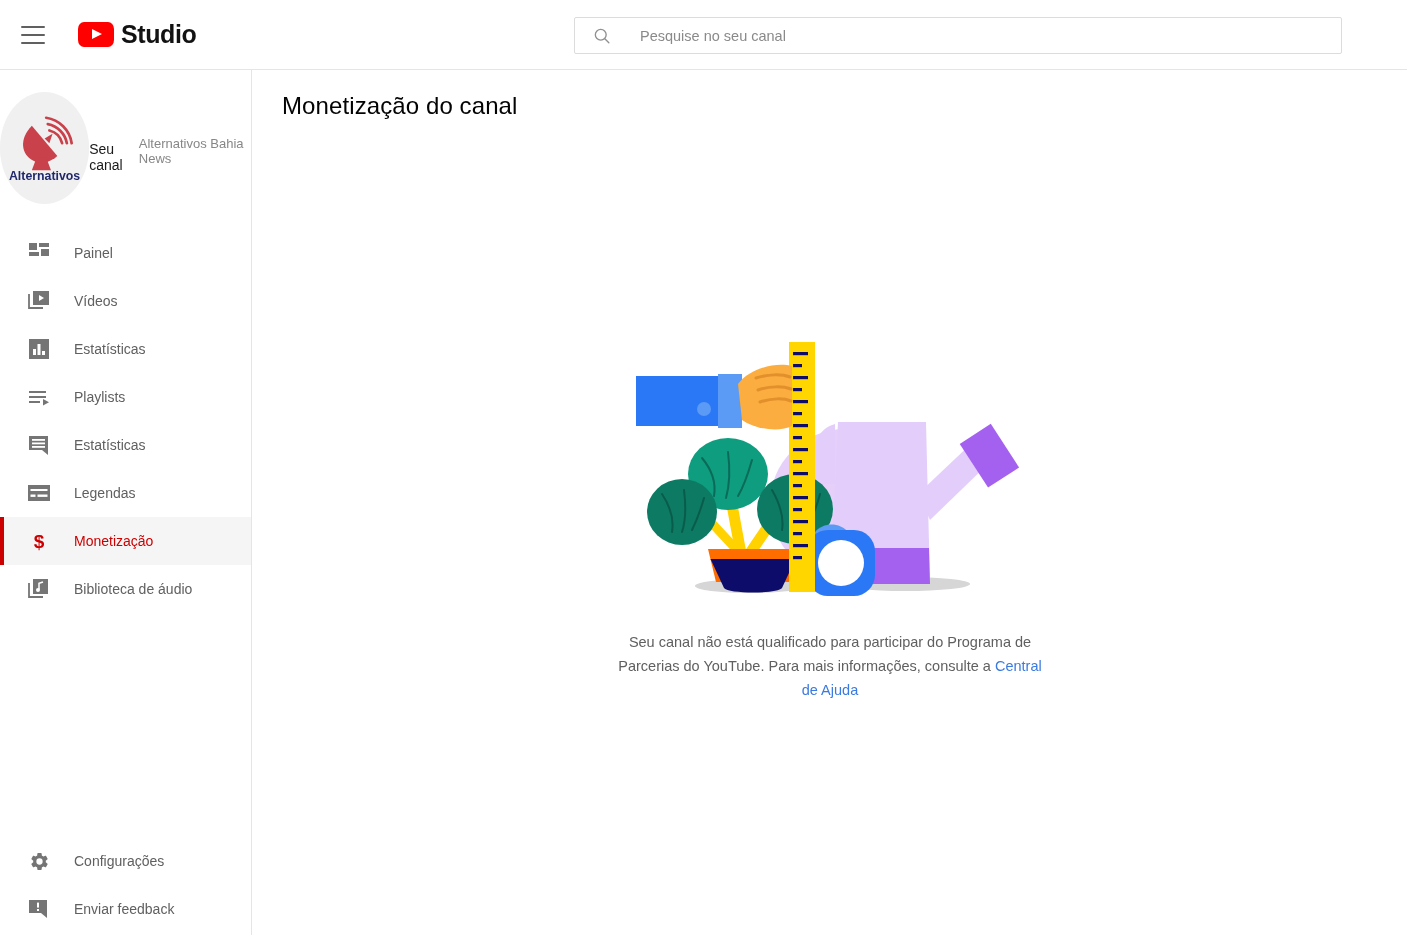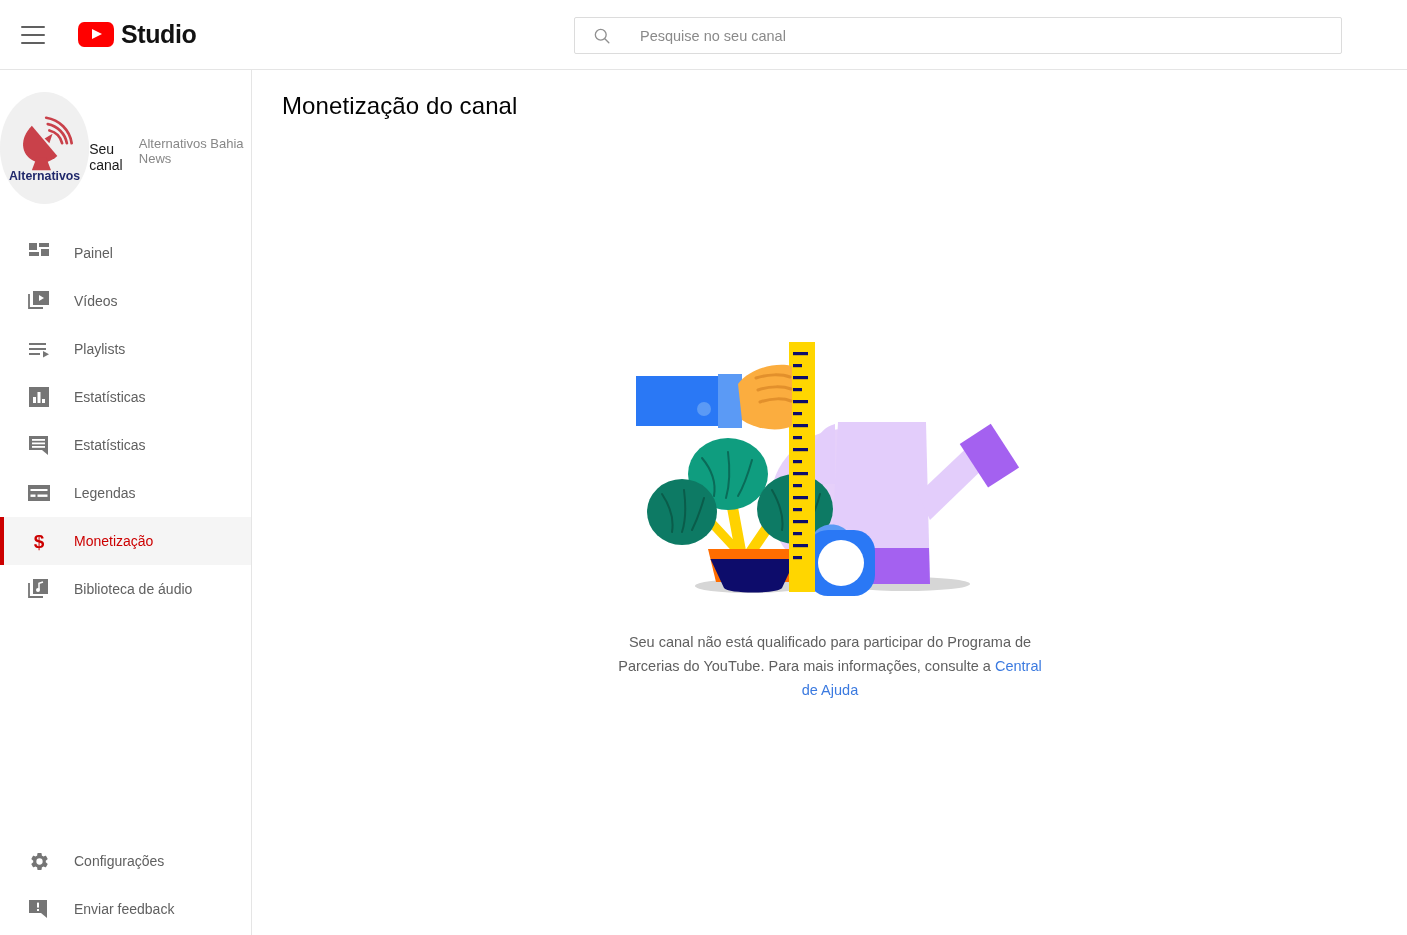--- a/index.html
+++ b/index.html
@@ -267,40 +267,40 @@
           <path d="M1 4 L1 18 L15 18" fill="none" stroke="#757575" stroke-width="1.8"></path>
           <rect x="5" y="1" width="16" height="14" fill="#757575"></rect>
           <polygon points="11,5 16,8 11,11" fill="#ffffff"></polygon>
         </svg>
       </span>
       <span class="nav-label">Vídeos</span>
     </div>
 
     <div class="nav-item">
       <span class="nav-ico">
+        <svg width="20" height="20" viewBox="0 0 20 20">
+          <rect x="0" y="0" width="20" height="20" fill="#757575"></rect>
+          <rect x="4" y="10" width="3" height="6" fill="#ffffff"></rect>
+          <rect x="8.5" y="5" width="3" height="11" fill="#ffffff"></rect>
+          <rect x="13" y="12" width="3" height="4" fill="#ffffff"></rect>
+        </svg>
+      </span>
+      <span class="nav-label">Estatísticas</span>
+    </div>
+
+    <div class="nav-item">
+      <span class="nav-ico">
         <svg width="22" height="20" viewBox="0 0 22 20">
           <rect x="1" y="4" width="17" height="2" fill="#757575"></rect>
           <rect x="1" y="9" width="17" height="2" fill="#757575"></rect>
           <rect x="1" y="14" width="11" height="2" fill="#757575"></rect>
           <polygon points="15,12 21,15.3 15,18.6" fill="#757575"></polygon>
         </svg>
       </span>
       <span class="nav-label">Playlists</span>
-    </div>
-
-    <div class="nav-item">
-      <span class="nav-ico">
-        <svg width="20" height="20" viewBox="0 0 20 20">
-          <rect x="0" y="0" width="20" height="20" fill="#757575"></rect>
-          <rect x="4" y="10" width="3" height="6" fill="#ffffff"></rect>
-          <rect x="8.5" y="5" width="3" height="11" fill="#ffffff"></rect>
-          <rect x="13" y="12" width="3" height="4" fill="#ffffff"></rect>
-        </svg>
-      </span>
-      <span class="nav-label">Estatísticas</span>
     </div>
 
     <div class="nav-item">
       <span class="nav-ico">
         <svg width="21" height="20" viewBox="0 0 21 20">
           <rect x="0" y="1" width="19" height="14" fill="#757575"></rect>
           <polygon points="13,15 19,15 19,20" fill="#757575"></polygon>
           <rect x="3" y="4" width="13" height="1.8" fill="#ffffff"></rect>
           <rect x="3" y="7.5" width="13" height="1.8" fill="#ffffff"></rect>
           <rect x="3" y="11" width="13" height="1.8" fill="#ffffff"></rect>

